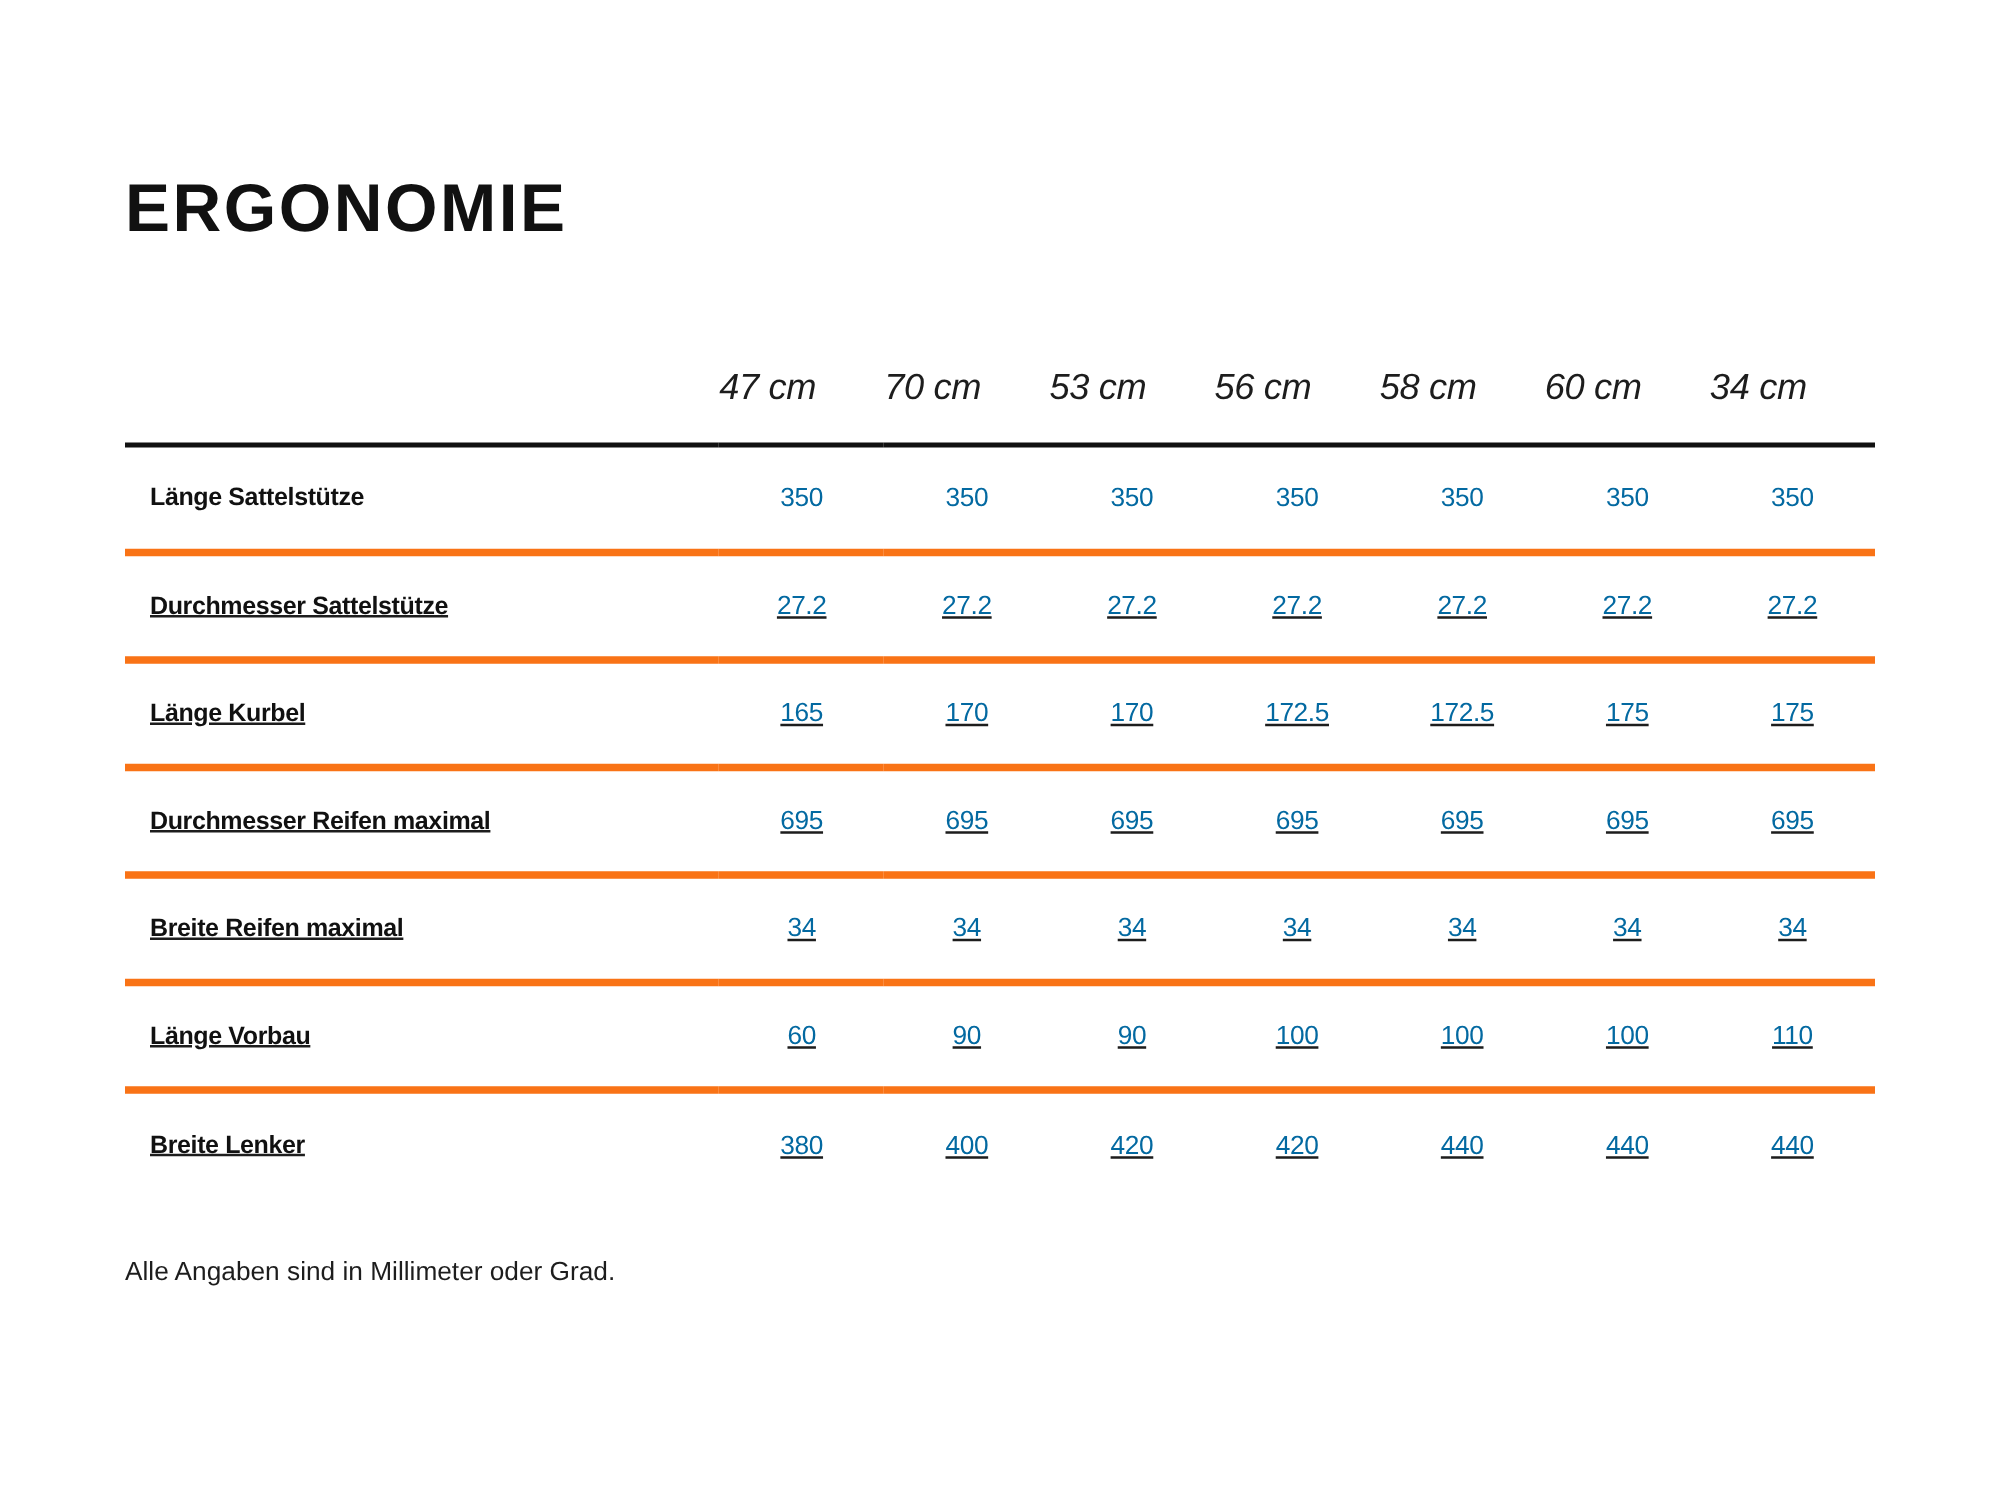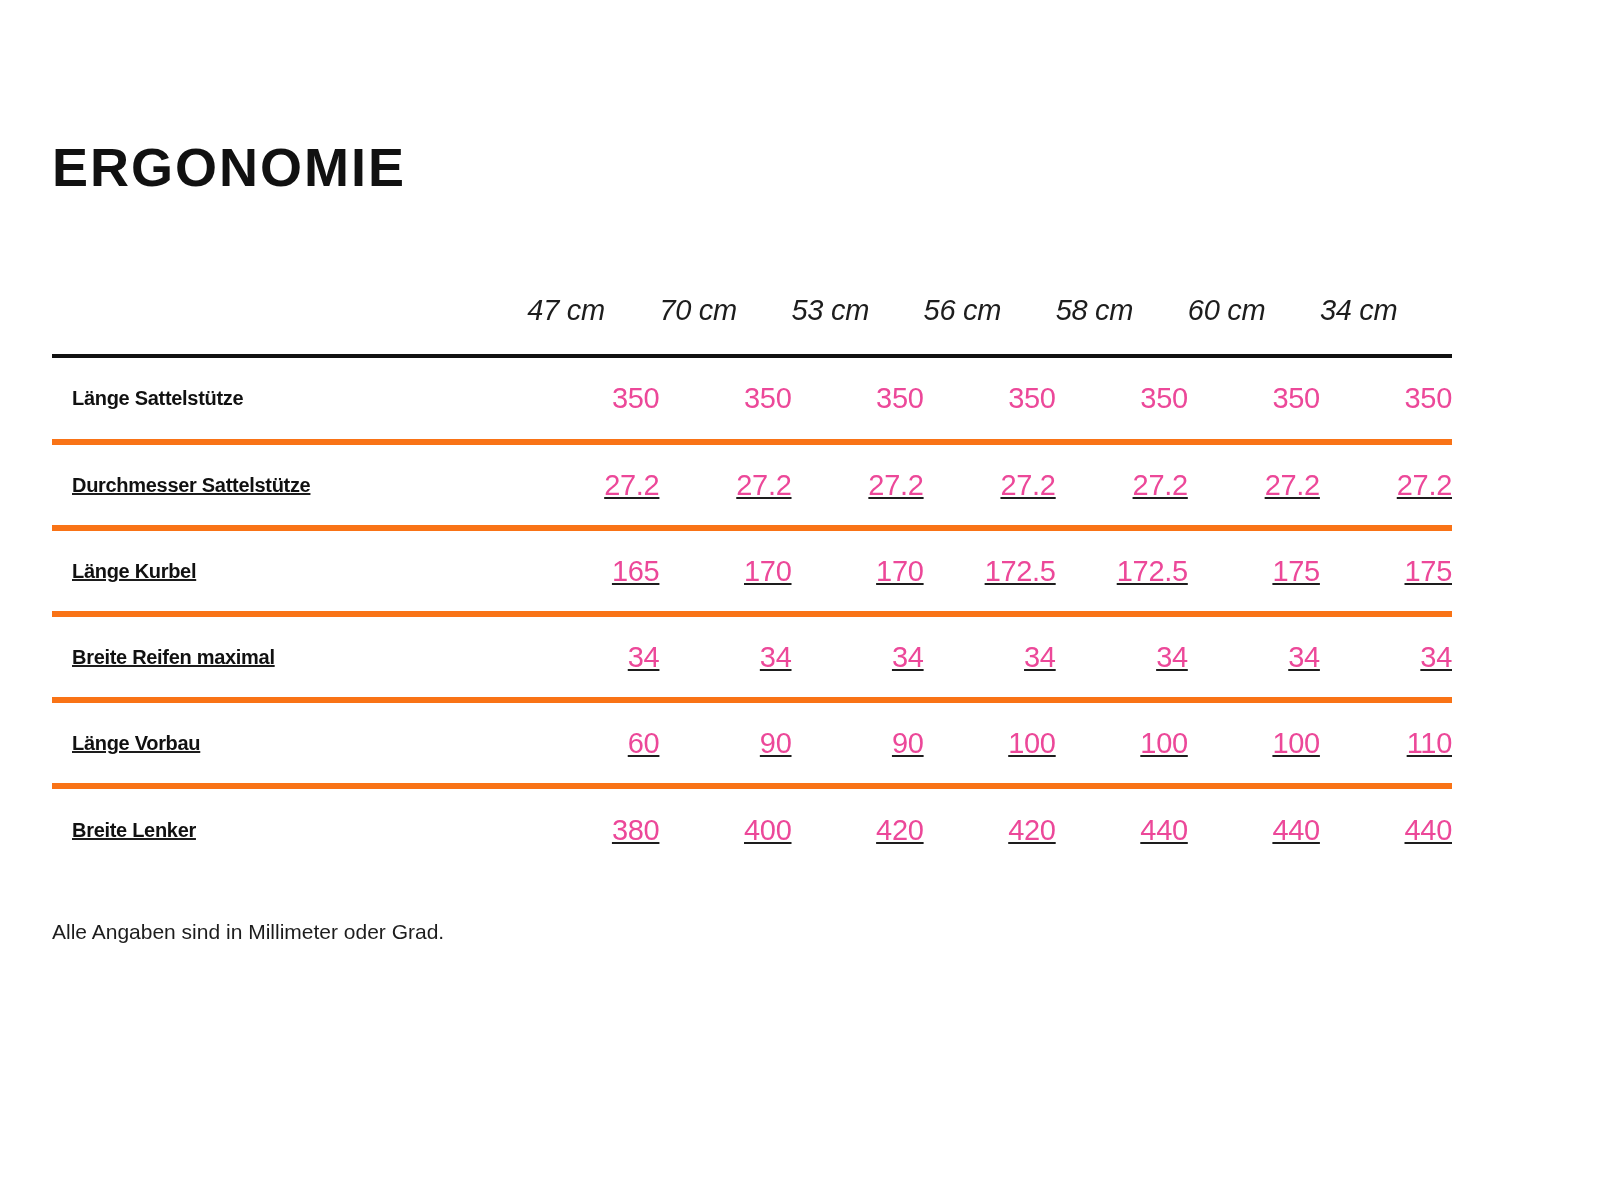--- a/index.html
+++ b/index.html
@@ -11,21 +11,21 @@
     width: 1600px;
     height: 1200px;
     font-family: "Liberation Sans", sans-serif;
     color: #1d1d1d;
     -webkit-font-smoothing: antialiased;
   }
   .page {
     box-sizing: border-box;
     width: 1600px;
     height: 1200px;
-    padding: 140px 100px 0 52px;
+    padding: 140px 100px 0 100px;
     background: #ffffff;
   }
   .page-title {
     margin: 0;
     font-size: 54px;
     line-height: 1.0;
     font-weight: 700;
     letter-spacing: 2px;
     color: #111111;
   }
@@ -62,25 +62,25 @@
     padding: 0 0 0 20px;
     text-align: left;
     vertical-align: middle;
     font-weight: 700;
     font-size: 20px;
     letter-spacing: -0.3px;
     color: #111111;
   }
   tbody td.cell {
     padding: 0;
-    text-align: right;
+    text-align: center;
     vertical-align: middle;
-    font-size: 29px;
+    font-size: 21px;
     letter-spacing: -0.3px;
-    color: #ec4899;
+    color: #0369a1;
   }
   .footnote {
     margin: 48px 0 16px 0;
     font-size: 21px;
     color: #1d1d1d;
   }
 </style>
 </head>
 <body>
 
@@ -136,20 +136,30 @@
         <th class="row-label">Länge Kurbel</th>
         <td class="cell">165</td>
         <td class="cell">170</td>
         <td class="cell">170</td>
         <td class="cell">172.5</td>
         <td class="cell">172.5</td>
         <td class="cell">175</td>
         <td class="cell">175</td>
       </tr>
       <tr>
+        <th class="row-label">Durchmesser Reifen maximal</th>
+        <td class="cell">695</td>
+        <td class="cell">695</td>
+        <td class="cell">695</td>
+        <td class="cell">695</td>
+        <td class="cell">695</td>
+        <td class="cell">695</td>
+        <td class="cell">695</td>
+      </tr>
+      <tr>
         <th class="row-label">Breite Reifen maximal</th>
         <td class="cell">34</td>
         <td class="cell">34</td>
         <td class="cell">34</td>
         <td class="cell">34</td>
         <td class="cell">34</td>
         <td class="cell">34</td>
         <td class="cell">34</td>
       </tr>
       <tr>

